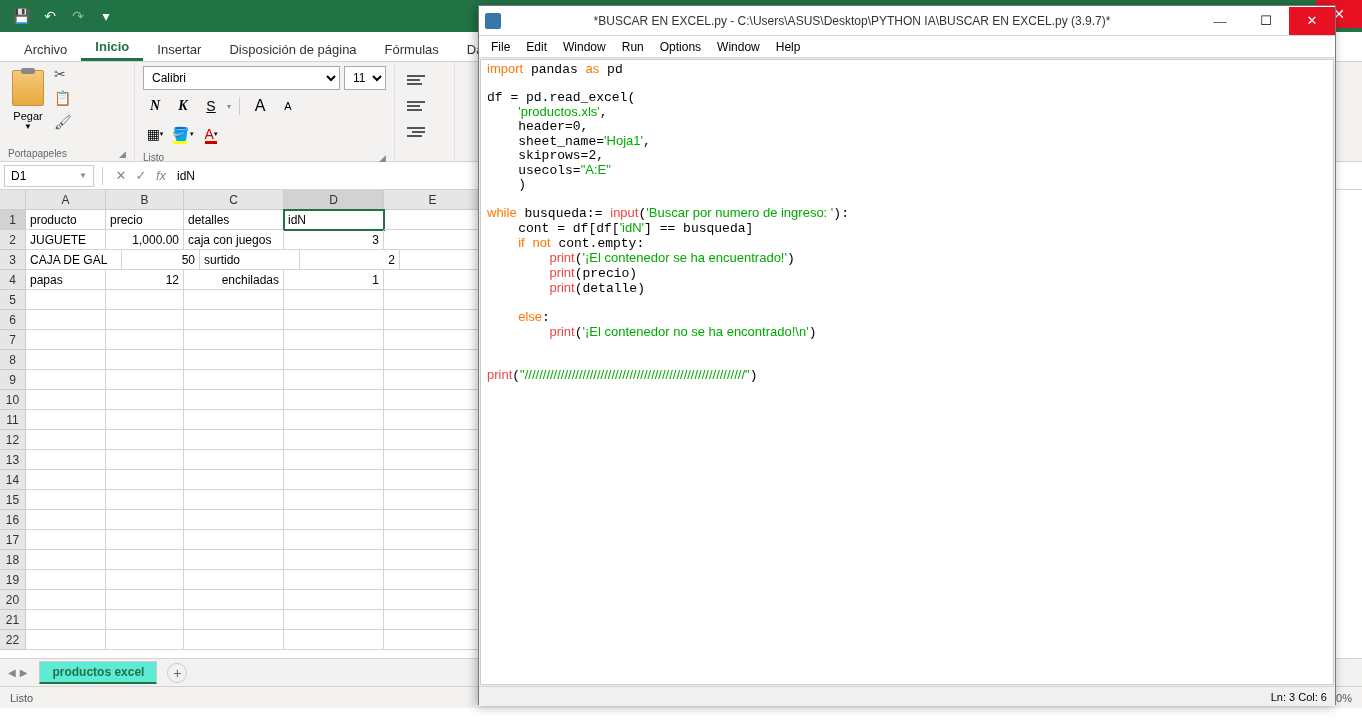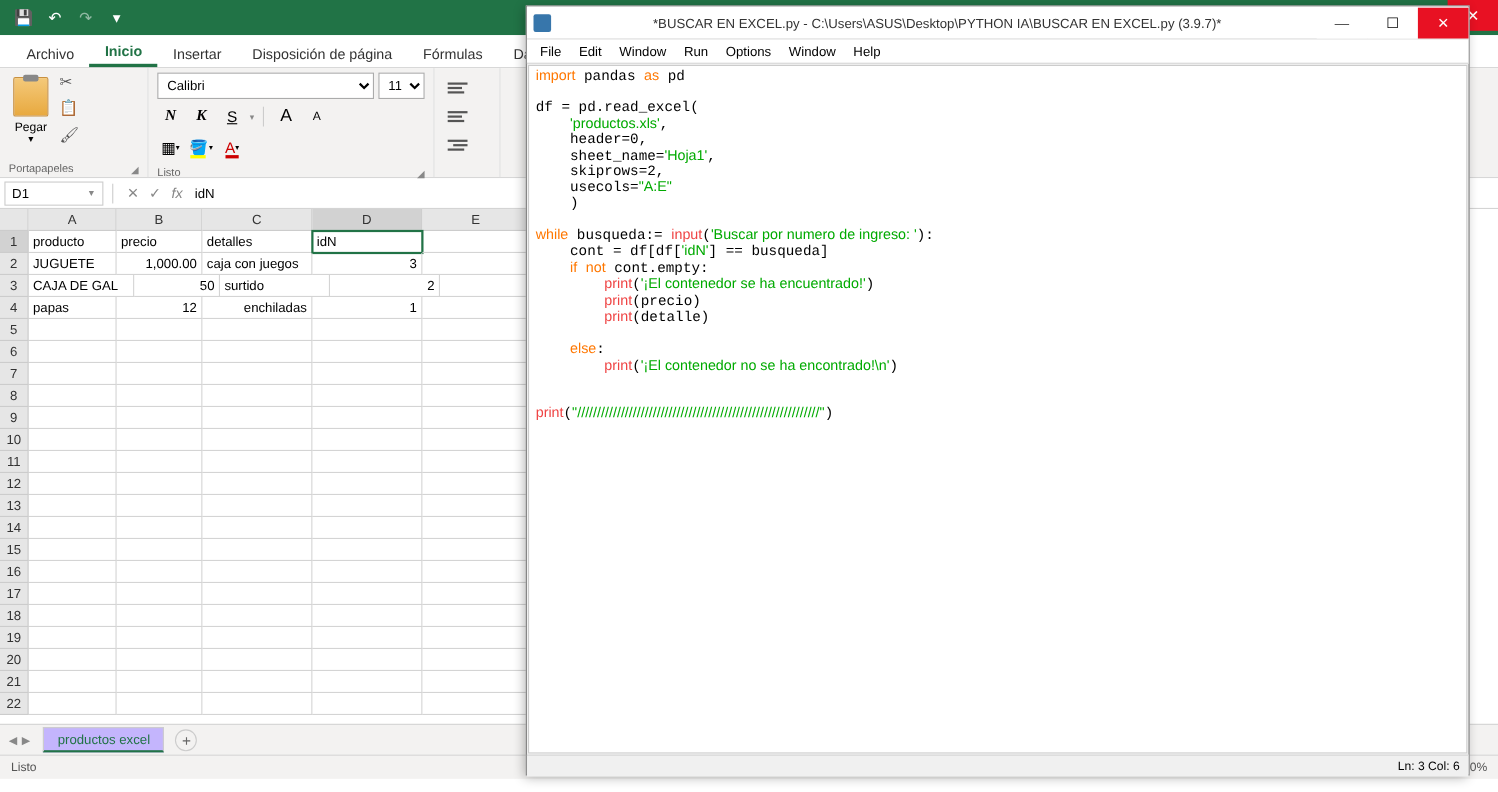--- a/index.html
+++ b/index.html
@@ -50,21 +50,21 @@
 .row-header { height: 20px; background: #e6e6e6; border-right: 1px solid #ccc; border-bottom: 1px solid #ccc; font-size: 12px; text-align: center; line-height: 20px; color: #333; }
 .row-header.active { background: #d2d2d2; }
 .cells { position: absolute; top: 20px; left: 26px; }
 .cell-row { display: flex; height: 20px; }
 .cell { border-right: 1px solid #d4d4d4; border-bottom: 1px solid #d4d4d4; font-size: 12px; padding: 0 4px; line-height: 20px; overflow: hidden; white-space: nowrap; }
 .cell.num { text-align: right; }
 .cell.selected { outline: 2px solid #217346; outline-offset: -1px; }
 .sheet-tabs { height: 28px; border-top: 1px solid #d4d4d4; display: flex; align-items: center; padding: 0 8px; background: #f3f2f1; }
 .sheet-nav { display: flex; gap: 4px; margin-right: 12px; }
 .sheet-nav-btn { font-size: 10px; color: #888; cursor: pointer; }
-.sheet-tab { padding: 3px 12px; font-size: 12px; background: #c4b5fd; border: 1px solid #ccc; border-bottom: 2px solid #217346; color: #217346; font-weight: 400; cursor: pointer; }
+.sheet-tab { padding: 3px 12px; font-size: 12px; background: #5eead4; border: 1px solid #ccc; border-bottom: 2px solid #217346; color: #217346; font-weight: 700; cursor: pointer; }
 .add-sheet { width: 20px; height: 20px; border: 1px solid #ccc; border-radius: 50%; margin-left: 10px; text-align: center; line-height: 18px; font-size: 14px; color: #666; cursor: pointer; }
 .status-bar { height: 22px; background: #f3f2f1; border-top: 1px solid #d4d4d4; display: flex; align-items: center; padding: 0 10px; font-size: 11px; color: #555; justify-content: space-between; }
 
 
 .idle-window { position: absolute; top: 5px; left: 478px; width: 858px; height: 700px; background: #f0f0f0; border: 1px solid #7a7a7a; box-shadow: -2px 2px 10px rgba(0,0,0,0.3); }
 .idle-titlebar { height: 30px; background: #fff; display: flex; align-items: center; border-bottom: 1px solid #d4d4d4; }
 .idle-icon { width: 16px; height: 16px; background: #3776ab; margin: 0 6px; border-radius: 2px; }
 .idle-title { flex: 1; font-size: 12px; color: #333; text-align: center; }
 .idle-controls { display: flex; }
 .idle-ctrl { width: 46px; height: 28px; text-align: center; line-height: 28px; font-size: 13px; cursor: pointer; font-family: 'Segoe UI'; }

